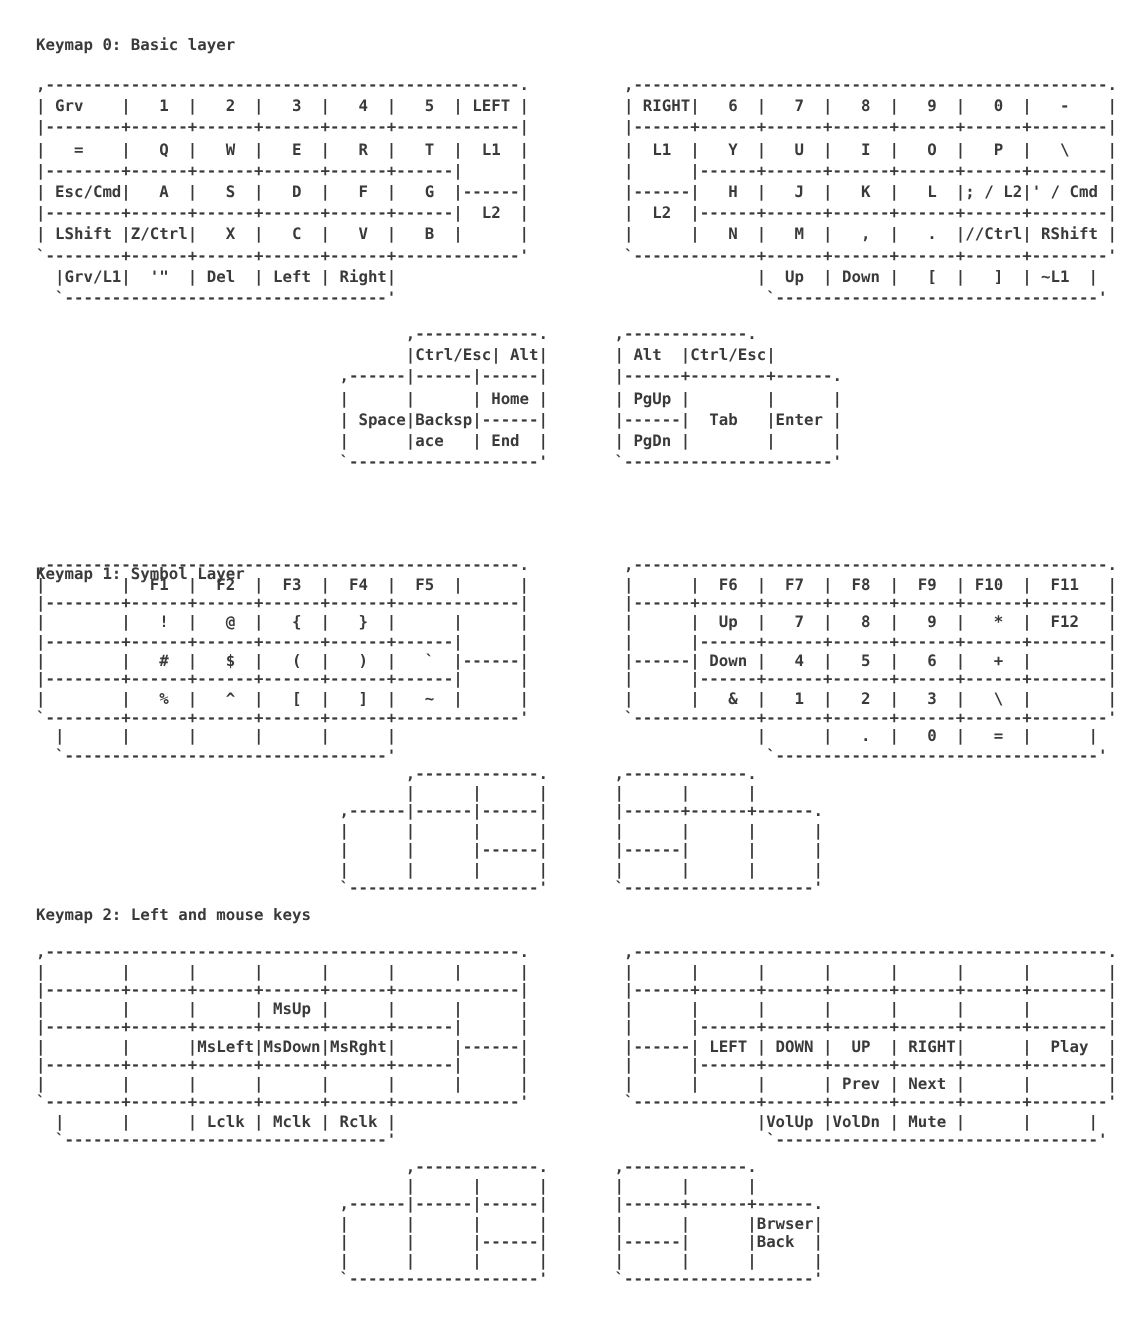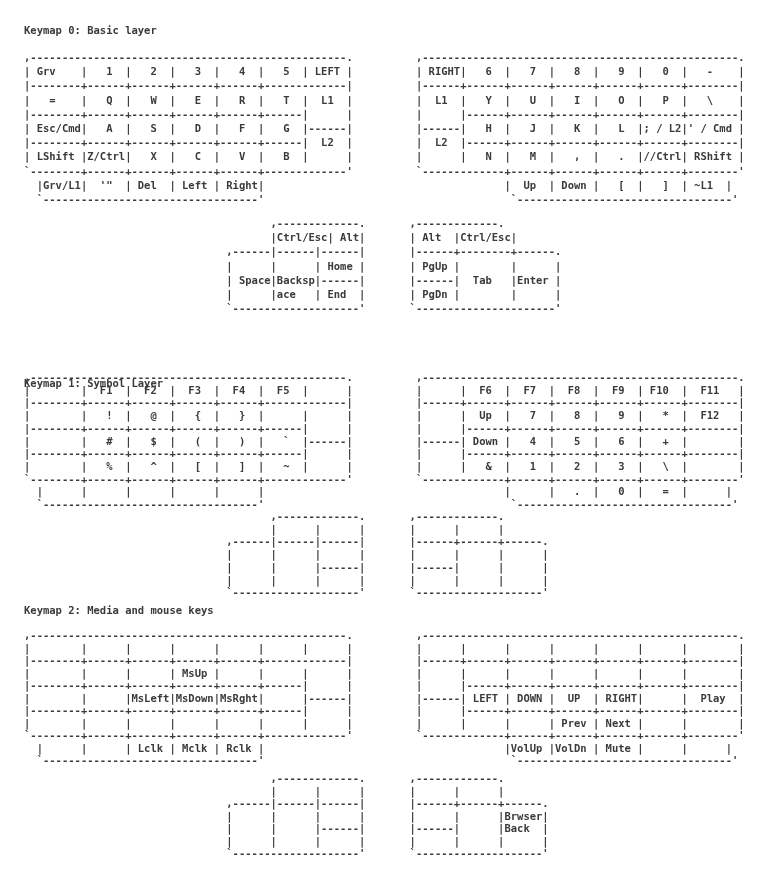--- a/index.html
+++ b/index.html
@@ -75,21 +75,21 @@
   |      |      |      |      |      |                                      |      |   .  |   0  |   =  |      |
   `----------------------------------'                                       `----------------------------------'</pre>
   <pre id="b1" class="ascii">                                       ,-------------.       ,-------------.
                                        |      |      |       |      |      |
                                 ,------|------|------|       |------+------+------.
                                 |      |      |      |       |      |      |      |
                                 |      |      |------|       |------|      |      |
                                 |      |      |      |       |      |      |      |
                                 `--------------------'       `--------------------'</pre>
 
-  <div id="t2" class="ktitle">Keymap 2: Media and mouse keys</div>
+  <div id="t2" class="ktitle">Keymap 2: Left and mouse keys</div>
   <pre id="a2" class="ascii">,--------------------------------------------------.          ,--------------------------------------------------.
 |        |      |      |      |      |      |      |          |      |      |      |      |      |      |        |
 |--------+------+------+------+------+-------------|          |------+------+------+------+------+------+--------|
 |        |      |      | MsUp |      |      |      |          |      |      |      |      |      |      |        |
 |--------+------+------+------+------+------|      |          |      |------+------+------+------+------+--------|
 |        |      |MsLeft|MsDown|MsRght|      |------|          |------| LEFT | DOWN |  UP  | RIGHT|      |  Play  |
 |--------+------+------+------+------+------|      |          |      |------+------+------+------+------+--------|
 |        |      |      |      |      |      |      |          |      |      |      | Prev | Next |      |        |
 `--------+------+------+------+------+-------------'          `-------------+------+------+------+------+--------'
   |      |      | Lclk | Mclk | Rclk |                                      |VolUp |VolDn | Mute |      |      |

